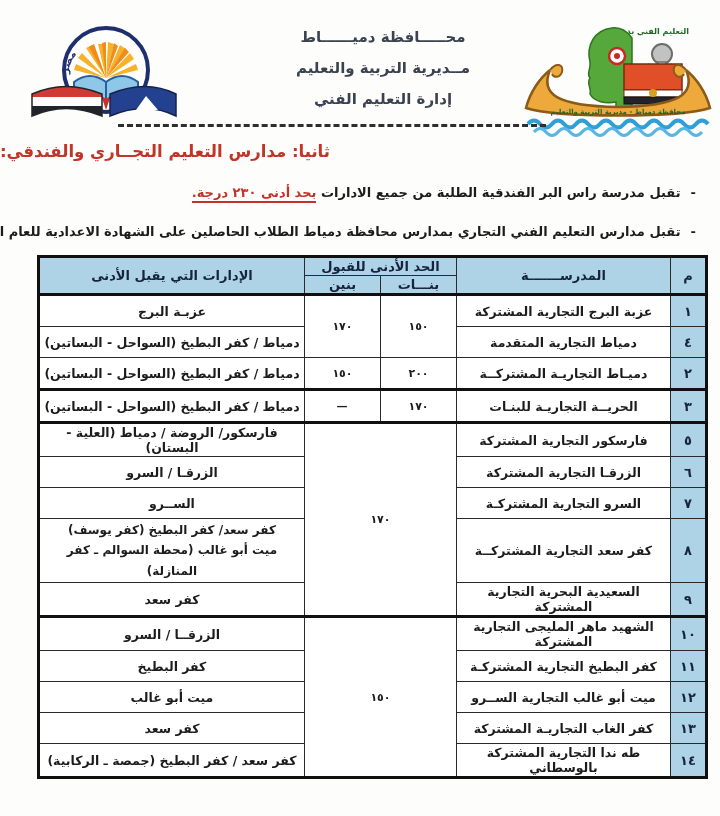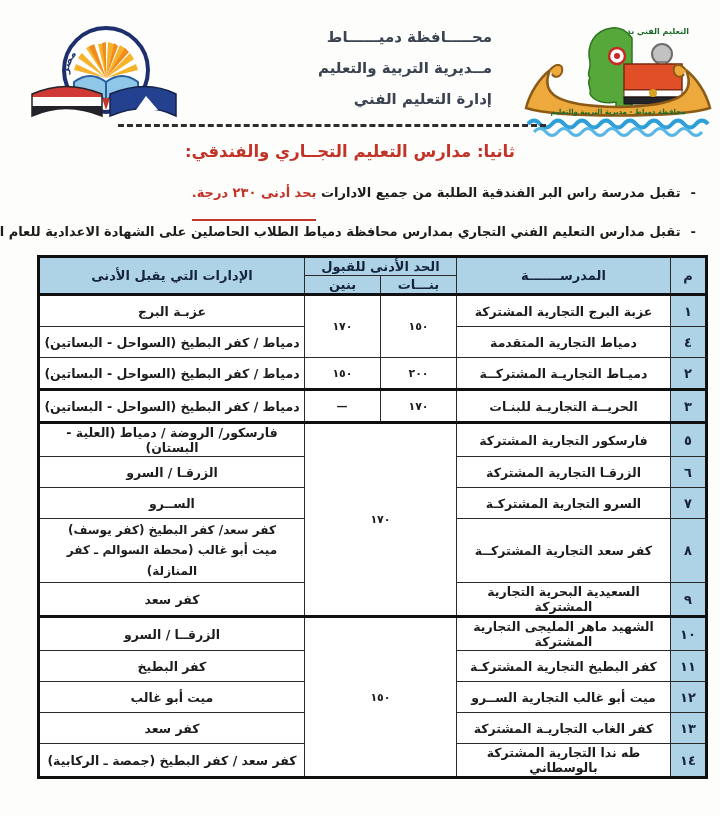--- a/index.html
+++ b/index.html
@@ -9,41 +9,41 @@
     direction:rtl;
   }
   .page{
     position:relative;width:720px;height:816px;background:#fdfdfc;
     overflow:hidden;color:#1c1c1c;
   }
   
   .header{position:relative;height:138px;}
   .org{
     position:absolute;top:28px;right:228px;width:218px;
-    color:#3b4350;font-weight:700;font-size:15px;
+    text-align:center;color:#3b4350;font-weight:700;font-size:15px;
   }
   .org > div{margin-bottom:13px;white-space:nowrap;}
   .logo-left{position:absolute;left:28px;top:20px;}
   .logo-right{position:absolute;right:4px;top:12px;}
   .dashes{
     position:absolute;left:118px;top:124px;width:428px;height:0;
     border-top:3px dashed #2e2e2e;
   }
   
   .title{
-    margin:4px 20px 0 0;text-align:center;
+    margin:4px 20px 0 0;text-align:left;
     color:#c13427;font-weight:700;font-size:16.5px;
   }
   .bullet{
     margin:24px 24px 0 14px;text-align:right;
     font-weight:700;font-size:13px;white-space:nowrap;
   }
   .bullet .dash{margin-left:10px;}
   .red{color:#c13427;}
-  .ul{border-bottom:2px solid #c13427;padding-bottom:19px;}
+  .ul{border-bottom:2px solid #c13427;padding-bottom:1px;}
   .bullet-cont{
     margin:20px 0 0 0;text-align:center;
     font-weight:700;font-size:13.5px;
   }
   
   table.schools{
     border-collapse:collapse;table-layout:fixed;
     width:668px;margin:16px 12px 0 40px;
     border:3px solid #101010;
     background:#fff;

